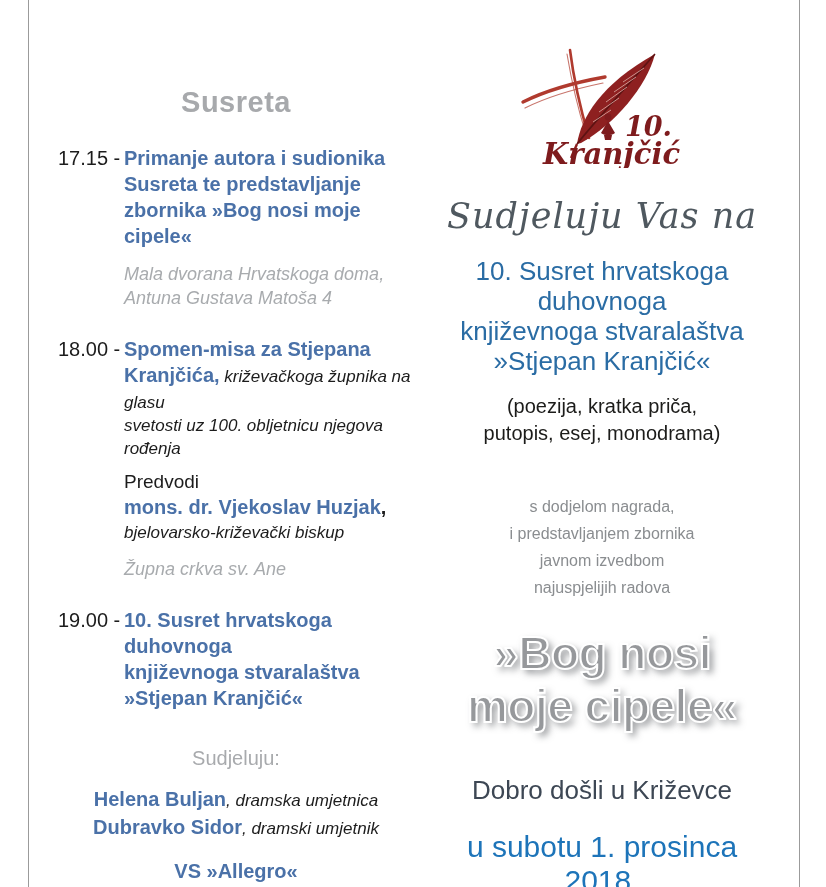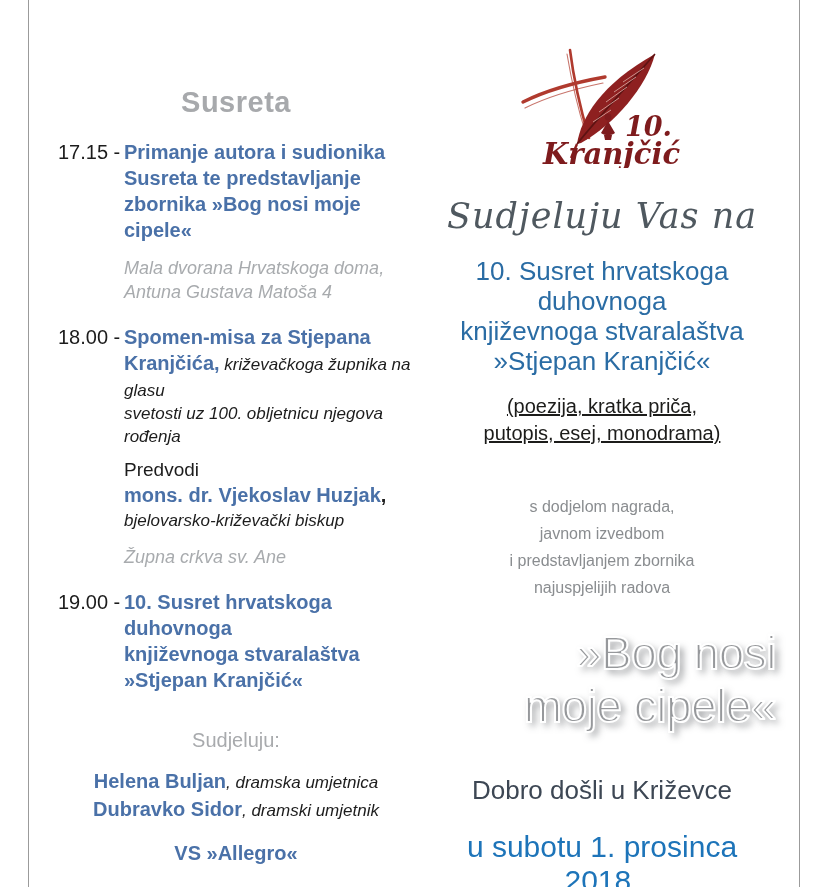--- a/index.html
+++ b/index.html
@@ -11,21 +11,21 @@
   .fold-line{position:absolute;top:0;bottom:0;width:1px;background:#9b9b9b;}
   .fold-left{left:28px;}
   .fold-right{left:799px;}
 
   
   .left-col{position:absolute;left:58px;top:0;width:356px;}
   .program-title{
     padding-top:86px;text-align:center;font-size:29px;font-weight:bold;
     color:#a7a9ac;letter-spacing:.5px;
   }
-  .item{margin-top:20px;font-size:20px;line-height:26px;}
+  .item{margin-top:26px;font-size:20px;line-height:26px;}
   .row{display:flex;}
   .time{flex:0 0 66px;color:#1c1c1c;font-weight:normal;}
   .blue-bold{color:#4a71a8;font-weight:bold;}
   .cont{padding-left:66px;}
   .desc-italic{font-style:italic;font-weight:normal;color:#1c1c1c;font-size:17px;line-height:23px;}
   .venue{
     margin-top:13px;padding-left:66px;font-style:italic;font-size:18px;line-height:24px;
     color:#a8abae;
   }
   .predvodi{margin-top:10px;font-size:19px;color:#1c1c1c;line-height:24px;}
@@ -38,28 +38,27 @@
   .vs{margin-top:18px;font-size:20px;}
 
   
   .right-col{position:absolute;left:428px;top:0;width:348px;text-align:center;}
   .logo-wrap{padding-top:40px;}
   .script-line{
     margin-top:24px;font-family:"DejaVu Serif", serif;font-style:italic;
     font-size:35px;color:#4f585f;letter-spacing:1px;
   }
   .inv-title{margin-top:20px;font-size:26px;line-height:30px;color:#2a6ca4;}
-  .genres{margin-top:17px;font-size:20px;line-height:27px;color:#1c1c1a;text-decoration:underline;}
+  .genres{margin-top:17px;font-size:20px;line-height:27px;color:#1c1c1a;}
   .details{margin-top:46px;font-size:16px;line-height:27px;color:#8a8d90;}
   .book-title{
-    margin-top:26px;font-size:46px;line-height:53px;font-weight:normal;color:#96989b;
+    margin-top:26px;font-size:46px;line-height:53px;font-weight:bold;color:#96989b;
     -webkit-text-stroke:2px #ffffff;
     text-shadow:4px 4px 7px rgba(125,127,130,.85);
     letter-spacing:-.5px;
-    text-align:right;
   }
   .welcome{margin-top:42px;font-size:26px;color:#3d4754;}
   .date{margin-top:24px;font-size:30px;color:#1d74b9;}
 
   .logo-svg{display:inline-block;}
 </style>
 </head>
 <body>
 
 <div class="fold-line fold-left"></div>
@@ -160,22 +159,22 @@
     <div>»Stjepan Kranjčić«</div>
   </div>
 
   <div class="genres">
     <div>(poezija, kratka priča,</div>
     <div>putopis, esej, monodrama)</div>
   </div>
 
   <div class="details">
     <div>s dodjelom nagrada,</div>
+    <div>i predstavljanjem zbornika</div>
     <div>javnom izvedbom</div>
-    <div>i predstavljanjem zbornika</div>
     <div>najuspjelijih radova</div>
   </div>
 
   <div class="book-title">
     <div>»Bog nosi</div>
     <div>moje cipele«</div>
   </div>
 
   <div class="welcome">Dobro došli u Križevce</div>
 

